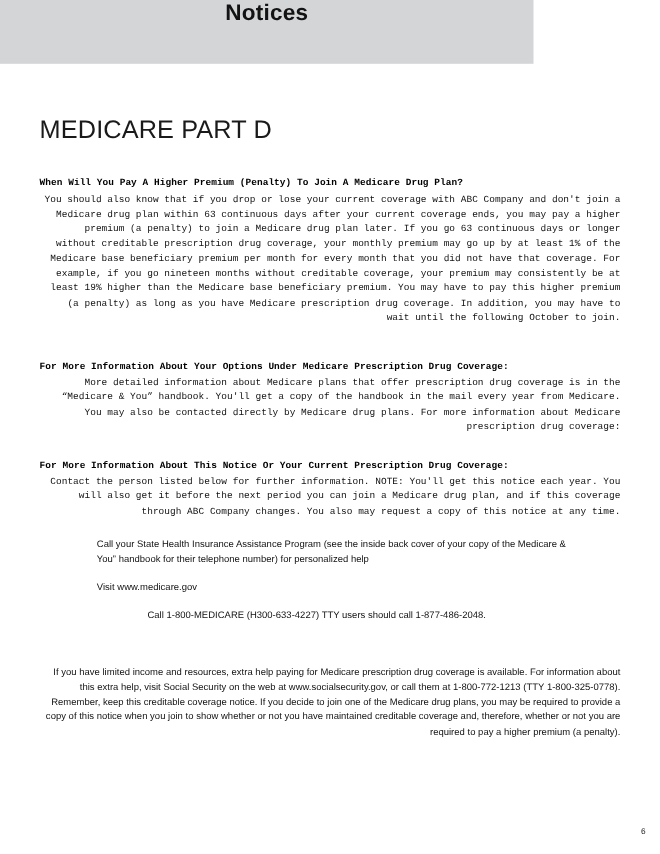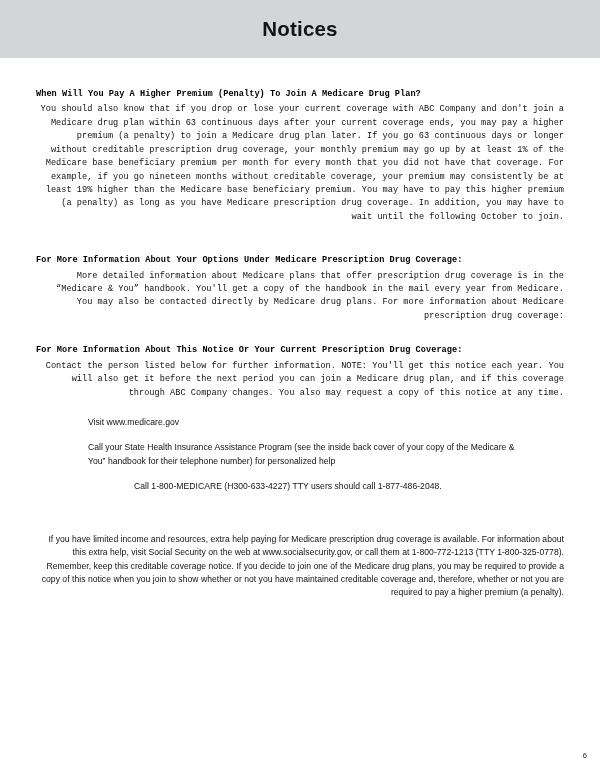--- a/index.html
+++ b/index.html
@@ -16,25 +16,25 @@
     overflow: hidden;
   }
   .page {
     width: 600px;
     height: 776px;
     position: relative;
     background: #ffffff;
     box-sizing: border-box;
   }
   .header-band {
-    width: 600px;
+    width: 485px;
     height: 58px;
     background: #d4d5d7;
     display: flex;
-    align-items: center;
+    align-items: flex-start;
     justify-content: center;
   }
   .header-title {
     font-size: 20.5px;
     font-weight: bold;
     letter-spacing: 0.2px;
     color: #131313;
   }
   .content {
     padding: 0 36px 0 36px;
@@ -100,39 +100,40 @@
 <body>
 
 <div class="page">
 
   <div class="header-band">
     <div class="header-title">Notices</div>
   </div>
 
   <div class="content">
 
+    <h1 class="doc-title">MEDICARE PART D</h1>
 
     <div class="section">
       <div class="sec-head">When Will You Pay A Higher Premium (Penalty) To Join A Medicare Drug Plan?</div>
       <p class="sec-body">You should also know that if you drop or lose your current coverage with ABC Company and don't join a Medicare drug plan within 63 continuous days after your current coverage ends, you may pay a higher premium (a penalty) to join a Medicare drug plan later. If you go 63 continuous days or longer without creditable prescription drug coverage, your monthly premium may go up by at least 1% of the Medicare base beneficiary premium per month for every month that you did not have that coverage. For example, if you go nineteen months without creditable coverage, your premium may consistently be at least 19% higher than the Medicare base beneficiary premium. You may have to pay this higher premium (a penalty) as long as you have Medicare prescription drug coverage. In addition, you may have to wait until the following October to join.</p>
     </div>
 
     <div class="section">
       <div class="sec-head">For More Information About Your Options Under Medicare Prescription Drug Coverage:</div>
       <p class="sec-body">More detailed information about Medicare plans that offer prescription drug coverage is in the “Medicare &amp; You” handbook. You'll get a copy of the handbook in the mail every year from Medicare. You may also be contacted directly by Medicare drug plans. For more information about Medicare prescription drug coverage:</p>
     </div>
 
     <div class="section tight">
       <div class="sec-head">For More Information About This Notice Or Your Current Prescription Drug Coverage:</div>
       <p class="sec-body">Contact the person listed below for further information. NOTE: You'll get this notice each year. You will also get it before the next period you can join a Medicare drug plan, and if this coverage through ABC Company changes. You also may request a copy of this notice at any time.</p>
     </div>
 
     <div class="indent-block">
+      <p class="indent-item">Call your State Health Insurance Assistance Program (see the inside back cover of your copy of the Medicare &amp; You” handbook for their telephone number) for personalized help</p>
       <p class="indent-item">Visit www.medicare.gov</p>
-      <p class="indent-item">Call your State Health Insurance Assistance Program (see the inside back cover of your copy of the Medicare &amp; You” handbook for their telephone number) for personalized help</p>
       <p class="indent-item">Call 1-800-MEDICARE (H300-633-4227) TTY users should call 1-877-486-2048.</p>
     </div>
 
     <p class="sec-body final-para">If you have limited income and resources, extra help paying for Medicare prescription drug coverage is available. For information about this extra help, visit Social Security on the web at www.socialsecurity.gov, or call them at 1-800-772-1213 (TTY 1-800-325-0778). Remember, keep this creditable coverage notice. If you decide to join one of the Medicare drug plans, you may be required to provide a copy of this notice when you join to show whether or not you have maintained creditable coverage and, therefore, whether or not you are required to pay a higher premium (a penalty).</p>
 
   </div>
 
   <div class="page-number">6</div>
 
 </div>

